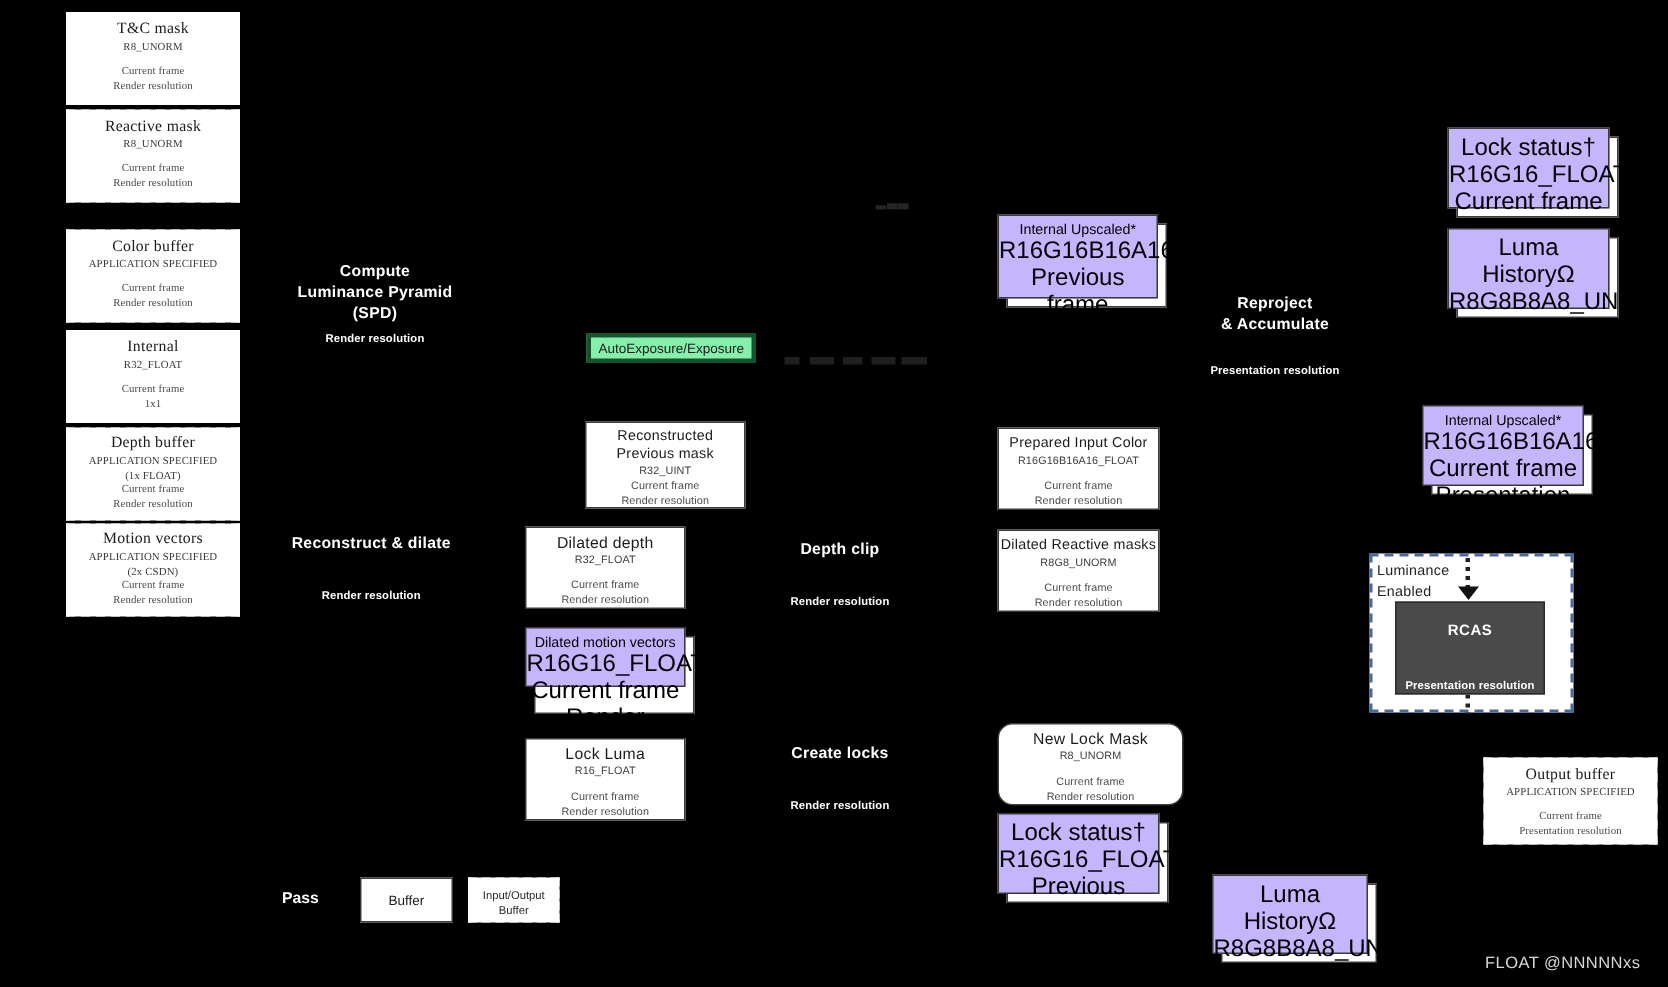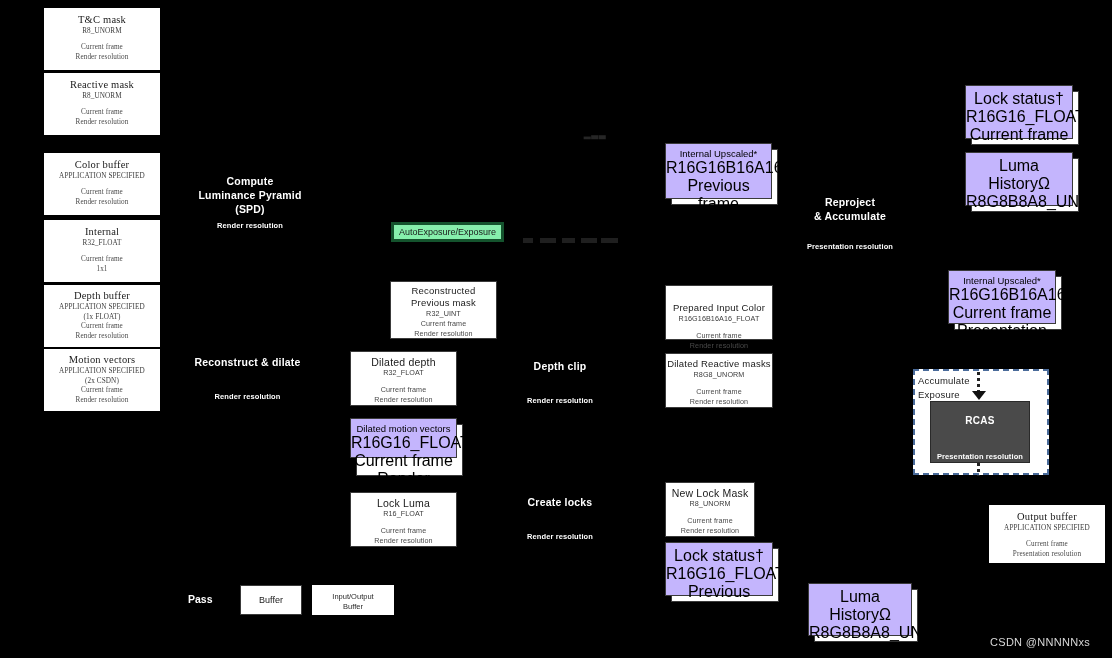--- a/index.html
+++ b/index.html
@@ -335,34 +335,34 @@
     <div class="shadow" style="left:6px; top:6px; width:107px; height:56px;"></div>
     <div class="front" style="width:107px; height:56px;">
       <div class="title" style="font-size:9.5px;">Internal Upscaled*</div>
       <div class="fmt">R16G16B16A16_FLOAT</div>
       <div class="meta first">Previous frame</div>
       <div class="meta">Presentation resolution</div>
     </div>
   </div>
 
   <div class="buf" style="left:665px; top:285px; width:108px; height:55px;">
-    <div class="title" style="font-size:9.5px;margin-top:12px;">Prepared Input Color</div>
+    <div class="title" style="font-size:9.5px;">Prepared Input Color</div>
     <div class="fmt">R16G16B16A16_FLOAT</div>
     <div class="meta first">Current frame</div>
     <div class="meta">Render resolution</div>
   </div>
 
   <div class="buf" style="left:665px; top:353px; width:108px; height:55px;">
     <div class="title" style="font-size:9.5px;">Dilated Reactive masks</div>
     <div class="fmt">R8G8_UNORM</div>
     <div class="meta first">Current frame</div>
     <div class="meta">Render resolution</div>
   </div>
 
-  <div class="buf" style="left:665px; top:482px; width:90px; height:55px;">
+  <div class="buf" style="left:665px; top:482px; width:124px; height:55px;border-radius:10px;">
     <div class="title">New Lock Mask</div>
     <div class="fmt">R8_UNORM</div>
     <div class="meta first">Current frame</div>
     <div class="meta">Render resolution</div>
   </div>
 
   <div class="stack" style="left:665px; top:542px; width:114px; height:60px;">
     <div class="shadow" style="left:6px; top:6px; width:108px; height:54px;"></div>
     <div class="front" style="width:108px; height:54px;">
       <div class="title">Lock status†</div>
@@ -407,42 +407,42 @@
     <div class="front" style="width:108px; height:54px;">
       <div class="title" style="font-size:9.5px;">Internal Upscaled*</div>
       <div class="fmt">R16G16B16A16_FLOAT</div>
       <div class="meta first">Current frame</div>
       <div class="meta">Presentation resolution</div>
     </div>
   </div>
 
   <div class="opt-group" style="left:913px; top:369px; width:136px; height:106px;"></div>
   <div class="opt-label" style="left:918px; top:374px;">
-    <div>Accumulate</div>
-    <div>Exposure</div>
+    <div>Luminance</div>
+    <div>Enabled</div>
   </div>
   <div class="dots" style="left:977px; top:372px; height:22px;"></div>
   <div class="arrowhead" style="left:972px; top:391px;"></div>
   <div class="rcas-box" style="left:930px; top:401px; width:100px; height:62px;">
     <div class="rname">RCAS</div>
     <div class="rres">Presentation  resolution</div>
   </div>
   <div class="dots" style="left:977px; top:463px; height:13px;"></div>
 
   <div class="buf dashed" style="left:989px; top:505px; width:116px; height:58px;">
     <div class="title">Output buffer</div>
     <div class="fmt">APPLICATION SPECIFIED</div>
     <div class="meta first">Current frame</div>
     <div class="meta">Presentation resolution</div>
   </div>
 
   <div class="legend-text" style="left:188px; top:593px;">Pass</div>
   <div class="legend-buf" style="left:240px; top:585px; width:62px; height:30px;">
     <span>Buffer</span>
   </div>
-  <div class="legend-io" style="left:312px; top:585px; width:82px; height:30px;">
+  <div class="legend-io" style="left:312px; top:585px; width:61px; height:30px;">
     <div>Input/Output</div>
     <div>Buffer</div>
   </div>
 
-  <div class="watermark" style="left:990px; top:636px;">CSDN @NNNNNxs</div>
+  <div class="watermark" style="left:990px; top:636px;">FLOAT @NNNNNxs</div>
 
 </div>
 
 </body></html>

